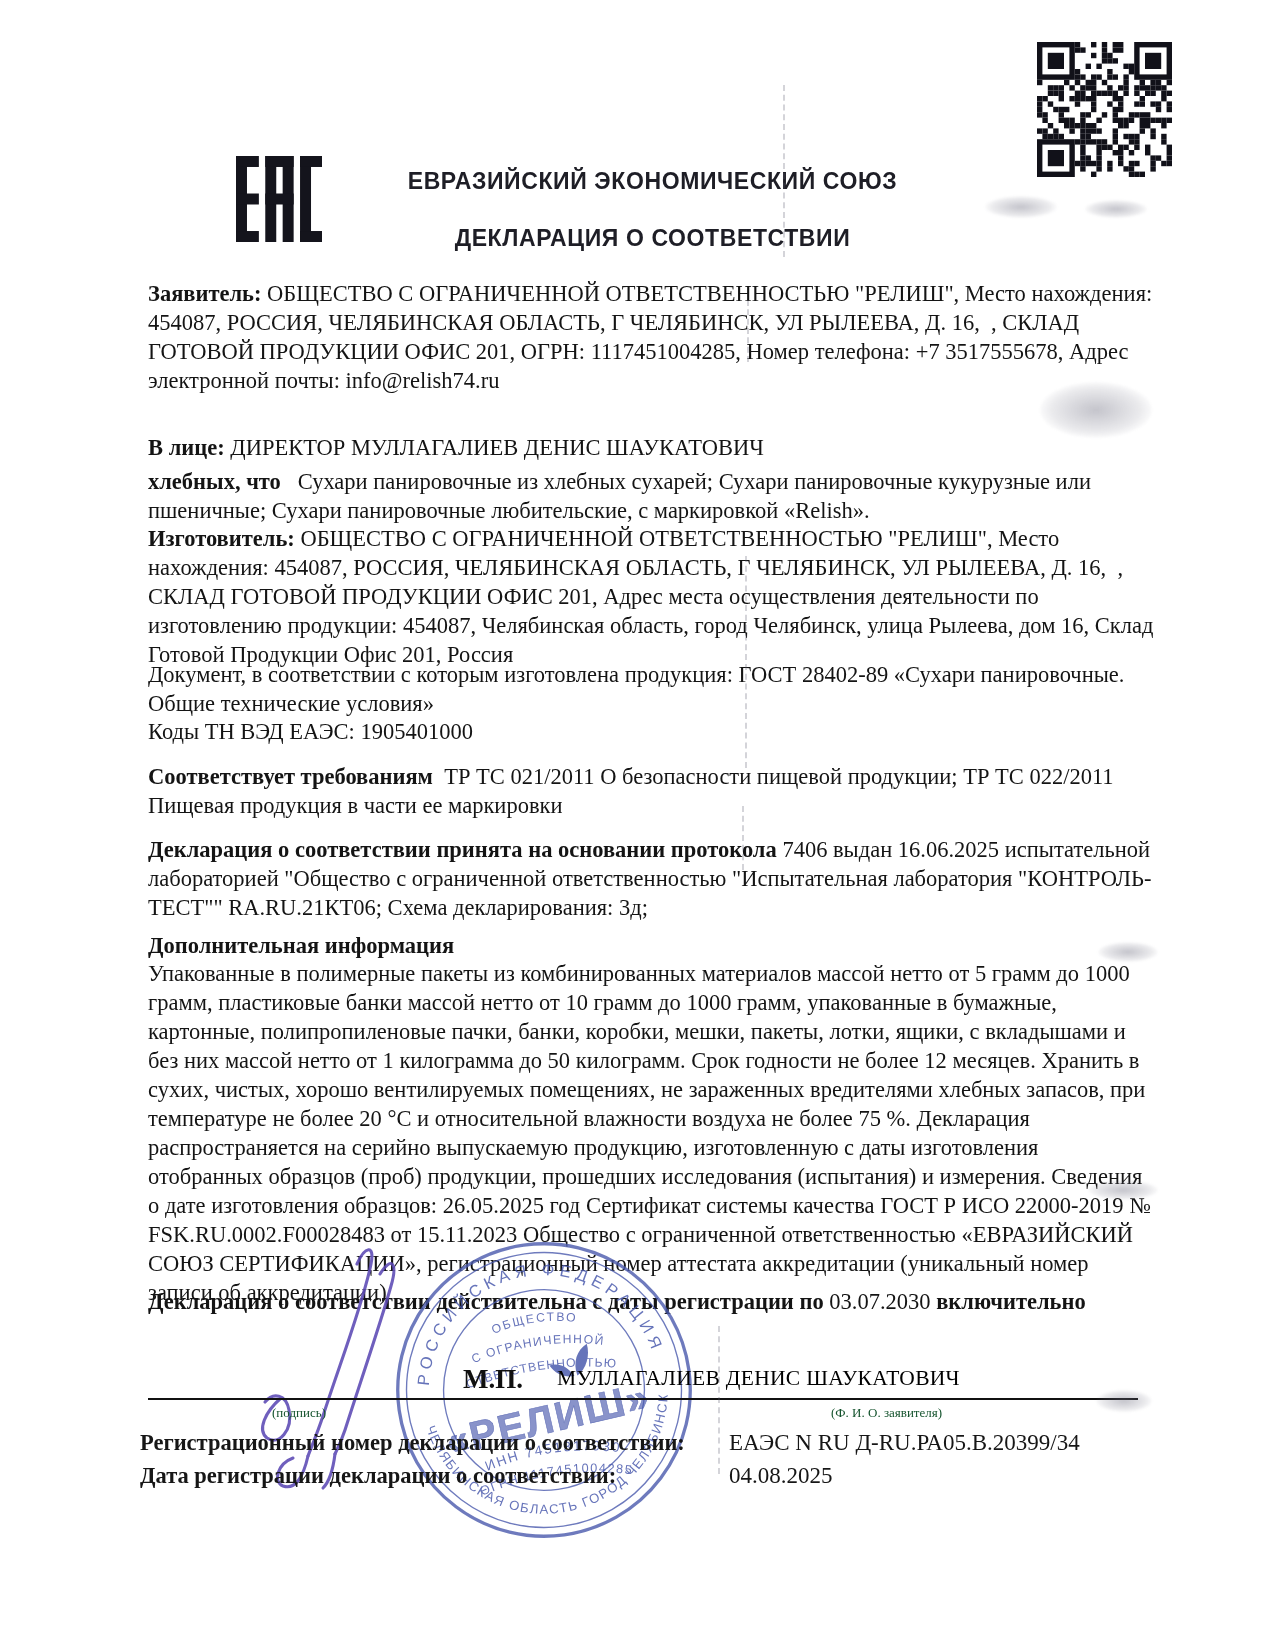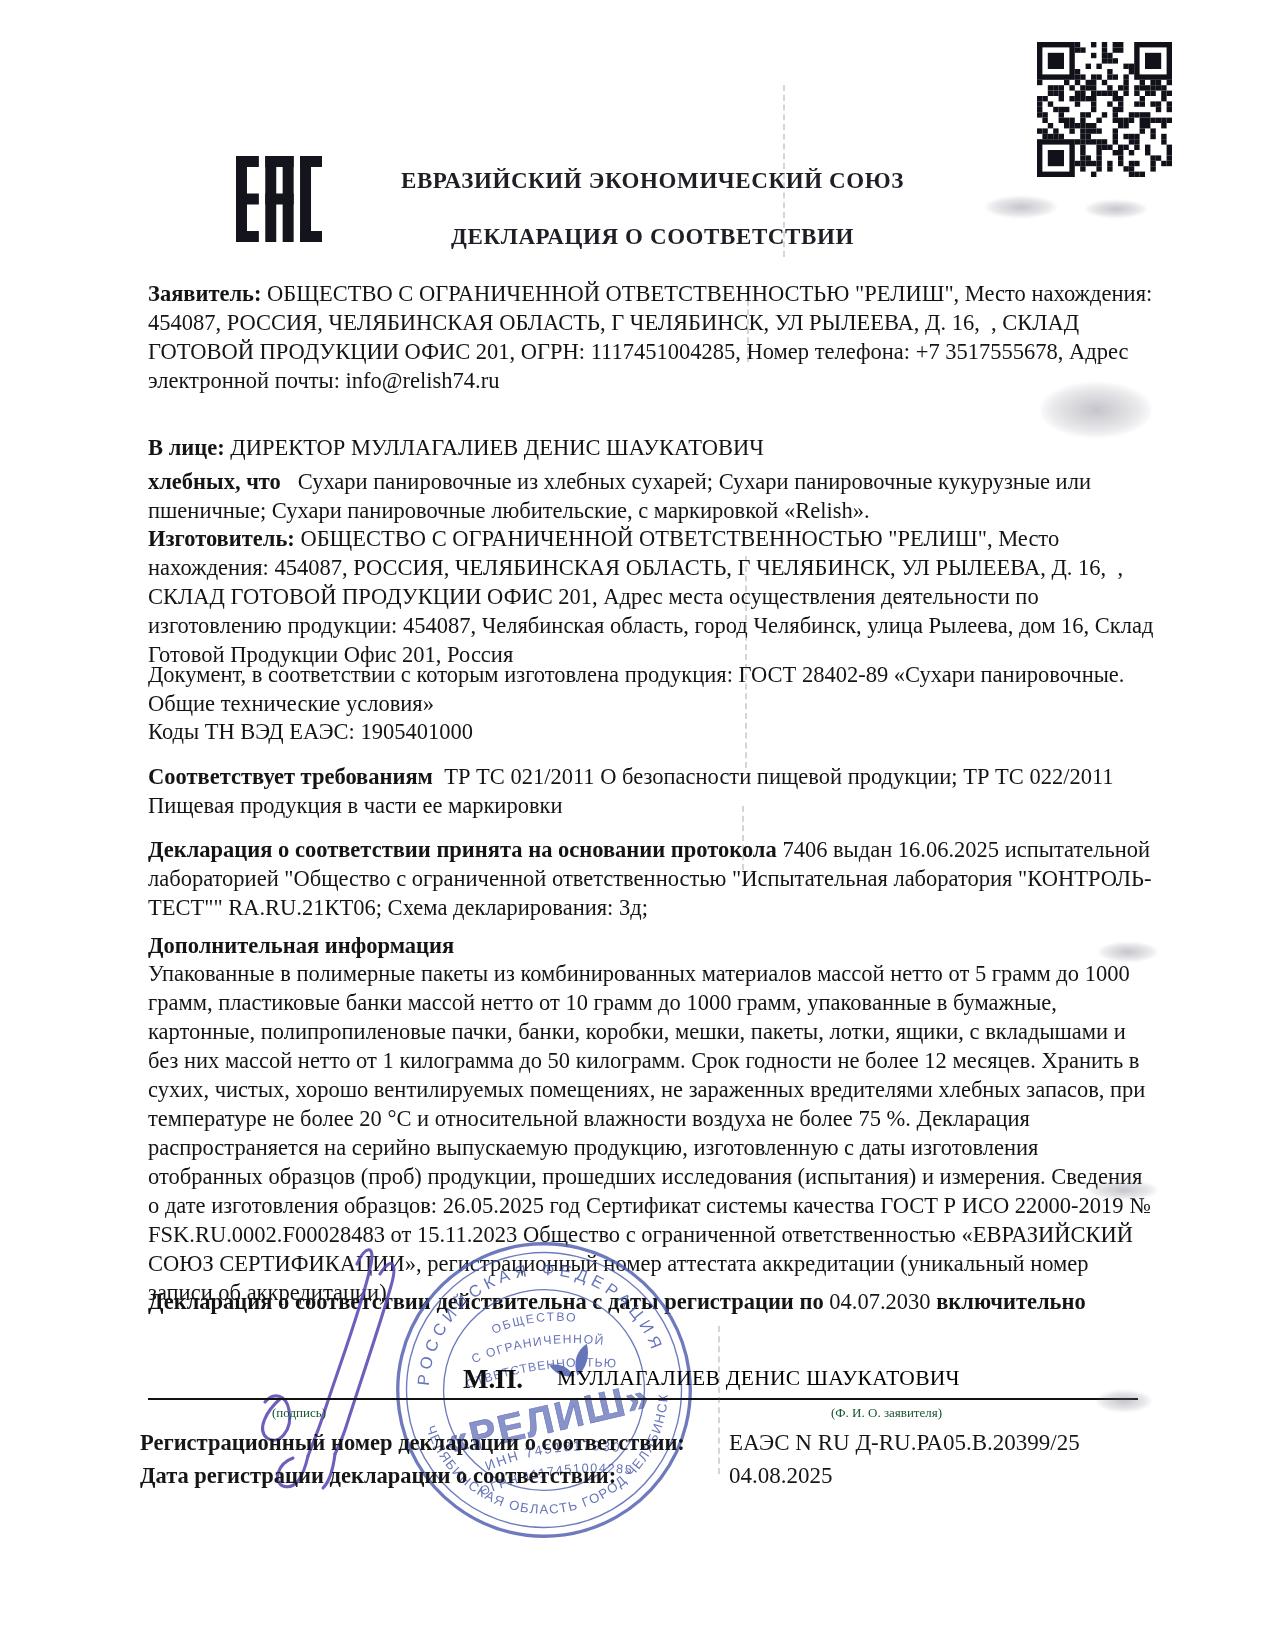--- a/index.html
+++ b/index.html
@@ -1,20 +1,20 @@
 <!DOCTYPE html>
 <html lang="ru"><head>
 <meta charset="utf-8">
 <style>
   html,body{margin:0;padding:0;background:#ffffff;}
   body{width:1275px;height:1650px;position:relative;overflow:hidden;
        font-family:"Liberation Serif","DejaVu Serif",serif;color:#161616;}
   .abs{position:absolute;}
   .titles{position:absolute;left:390px;top:168px;width:525px;text-align:center;
-          font-family:Liberation Serif, serif;
+          font-family:Liberation Sans, sans-serif;
           font-weight:bold;font-size:23px;color:#1e1e26;letter-spacing:.6px;}
   .titles .t2{margin-top:30px;}
   .para{position:absolute;left:148px;width:1008px;font-size:22.5px;line-height:29px;
         white-space:pre-wrap;color:#141414;}
   .b{font-weight:bold;}
   .hline{position:absolute;left:148px;top:1398px;width:990px;height:2px;background:#111;}
   .caption{position:absolute;font-size:13px;font-weight:normal;color:#14532d;}
   .mp{position:absolute;left:463px;top:1364px;font-size:27px;font-weight:bold;color:#101010;}
   .fio{position:absolute;left:557px;top:1366px;font-size:21.5px;color:#000000;letter-spacing:.3px;}
   .regrow{position:absolute;left:140px;width:1010px;font-size:22.5px;}
@@ -296,21 +296,21 @@
 <p class="para" style="top:694px">Коды ТН ВЭД ЕАЭС: 1905401000</p>
 
 <p class="para" style="top:739px"><span class="b">Соответствует требованиям</span><span>  ТР ТС 021/2011 О безопасности пищевой продукции; ТР ТС 022/2011 Пищевая продукция в части ее маркировки</span></p>
 
 <p class="para" style="top:812px"><span class="b">Декларация о соответствии принята на основании протокола</span><span> 7406 выдан 16.06.2025 испытательной лабораторией "Общество с ограниченной ответственностью "Испытательная лаборатория "КОНТРОЛЬ-ТЕСТ"" RA.RU.21КТ06; Схема декларирования: 3д;</span></p>
 
 <p class="para b" style="top:908px">Дополнительная информация</p>
 
 <p class="para" style="top:936px">Упакованные в полимерные пакеты из комбинированных материалов массой нетто от 5 грамм до 1000 грамм, пластиковые банки массой нетто от 10 грамм до 1000 грамм, упакованные в бумажные, картонные, полипропиленовые пачки, банки, коробки, мешки, пакеты, лотки, ящики, с вкладышами и без них массой нетто от 1 килограмма до 50 килограмм. Срок годности не более 12 месяцев. Хранить в сухих, чистых, хорошо вентилируемых помещениях, не зараженных вредителями хлебных запасов, при температуре не более 20 °С и относительной влажности воздуха не более 75 %. Декларация распространяется на серийно выпускаемую продукцию, изготовленную с даты изготовления отобранных образцов (проб) продукции, прошедших исследования (испытания) и измерения. Сведения о дате изготовления образцов: 26.05.2025 год Сертификат системы качества ГОСТ Р ИСО 22000-2019 № FSK.RU.0002.F00028483 от 15.11.2023 Общество с ограниченной ответственностью «ЕВРАЗИЙСКИЙ СОЮЗ СЕРТИФИКАЦИИ», регистрационный номер аттестата аккредитации (уникальный номер записи об аккредитации)</p>
 
-<p class="para" style="top:1264px"><span class="b">Декларация о соответствии действительна с даты регистрации по </span><span>04.07.2030</span><span class="b"> включительно</span></p>
+<p class="para" style="top:1264px"><span class="b">Декларация о соответствии действительна с даты регистрации по </span><span>03.07.2030</span><span class="b"> включительно</span></p>
 
 <svg class="abs" style="left:388px;top:1234px;width:312px;height:312px" viewBox="0 0 320 320">
   <defs>
     <path id="st-top" d="M 42 160 A 118 118 0 0 1 278 160"></path>
     <path id="st-bot" d="M 33 160 A 127 127 0 0 0 287 160"></path>
     <path id="st-i1" d="M 104 100 Q 160 80 216 100"></path>
     <path id="st-i2" d="M 88 124 Q 160 104 232 124"></path>
     <path id="st-i3" d="M 82 148 Q 160 130 238 148"></path>
     <path id="st-inn" d="M 92 234 Q 160 216 228 234"></path>
     <path id="st-ogrn" d="M 84 258 Q 160 238 236 258"></path>
@@ -344,21 +344,21 @@
 </svg>
 
 <div class="hline"></div>
 <div class="mp">М.П.</div>
 <div class="fio">МУЛЛАГАЛИЕВ ДЕНИС ШАУКАТОВИЧ</div>
 <div class="caption" style="left:272px;top:1405px">(подпись)</div>
 <div class="caption" style="left:831px;top:1405px">(Ф. И. О. заявителя)</div>
 
 <div class="regrow" style="top:1430px">
   <span class="lbl">Регистрационный номер декларации о соответствии:</span>
-  <span class="val">ЕАЭС N RU Д-RU.РА05.В.20399/25</span>
+  <span class="val">ЕАЭС N RU Д-RU.РА05.В.20399/34</span>
 </div>
 <div class="regrow" style="top:1463px">
   <span class="lbl">Дата регистрации декларации о соответствии:</span>
   <span class="val">04.08.2025</span>
 </div>
 
 <div class="vdash" style="left:783px;top:85px;height:172px"></div>
 <div class="vdash" style="left:747px;top:300px;height:62px"></div>
 <div class="vdash" style="left:745px;top:556px;height:212px"></div>
 <div class="vdash" style="left:742px;top:806px;height:64px"></div>

